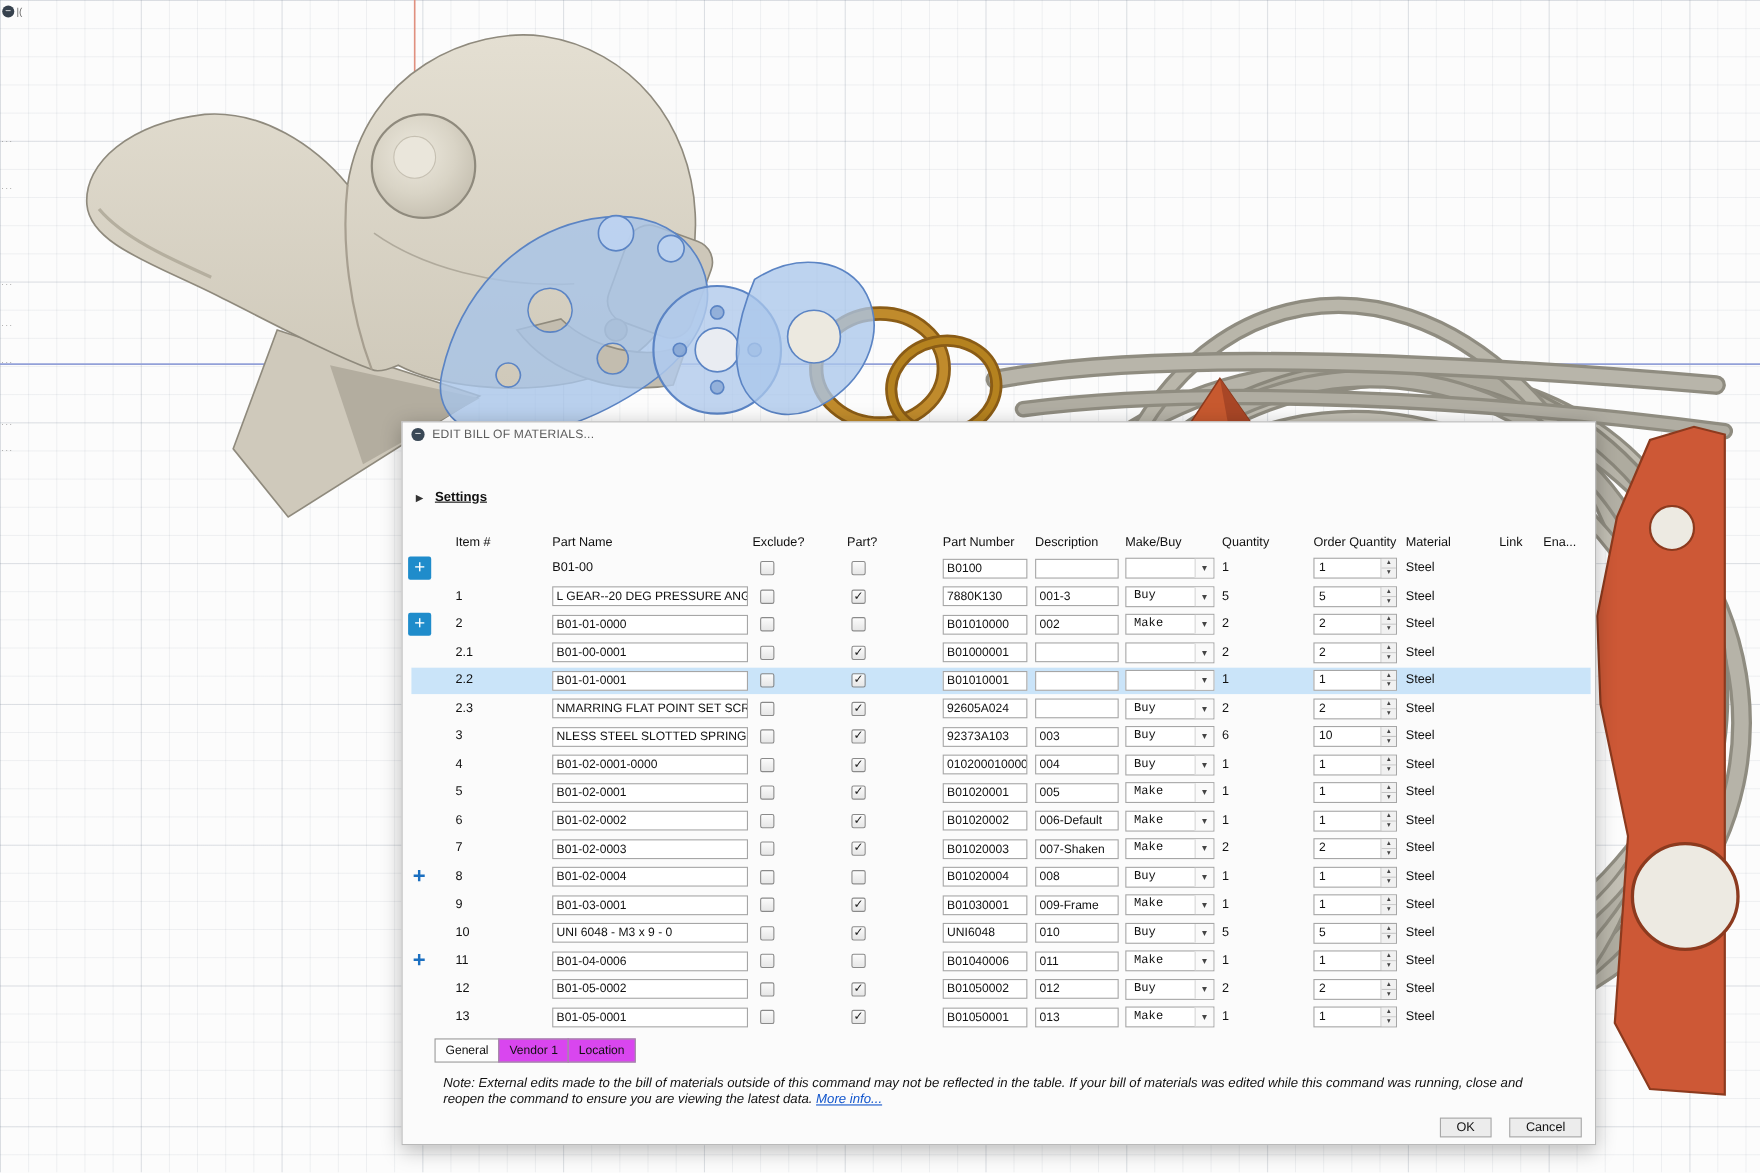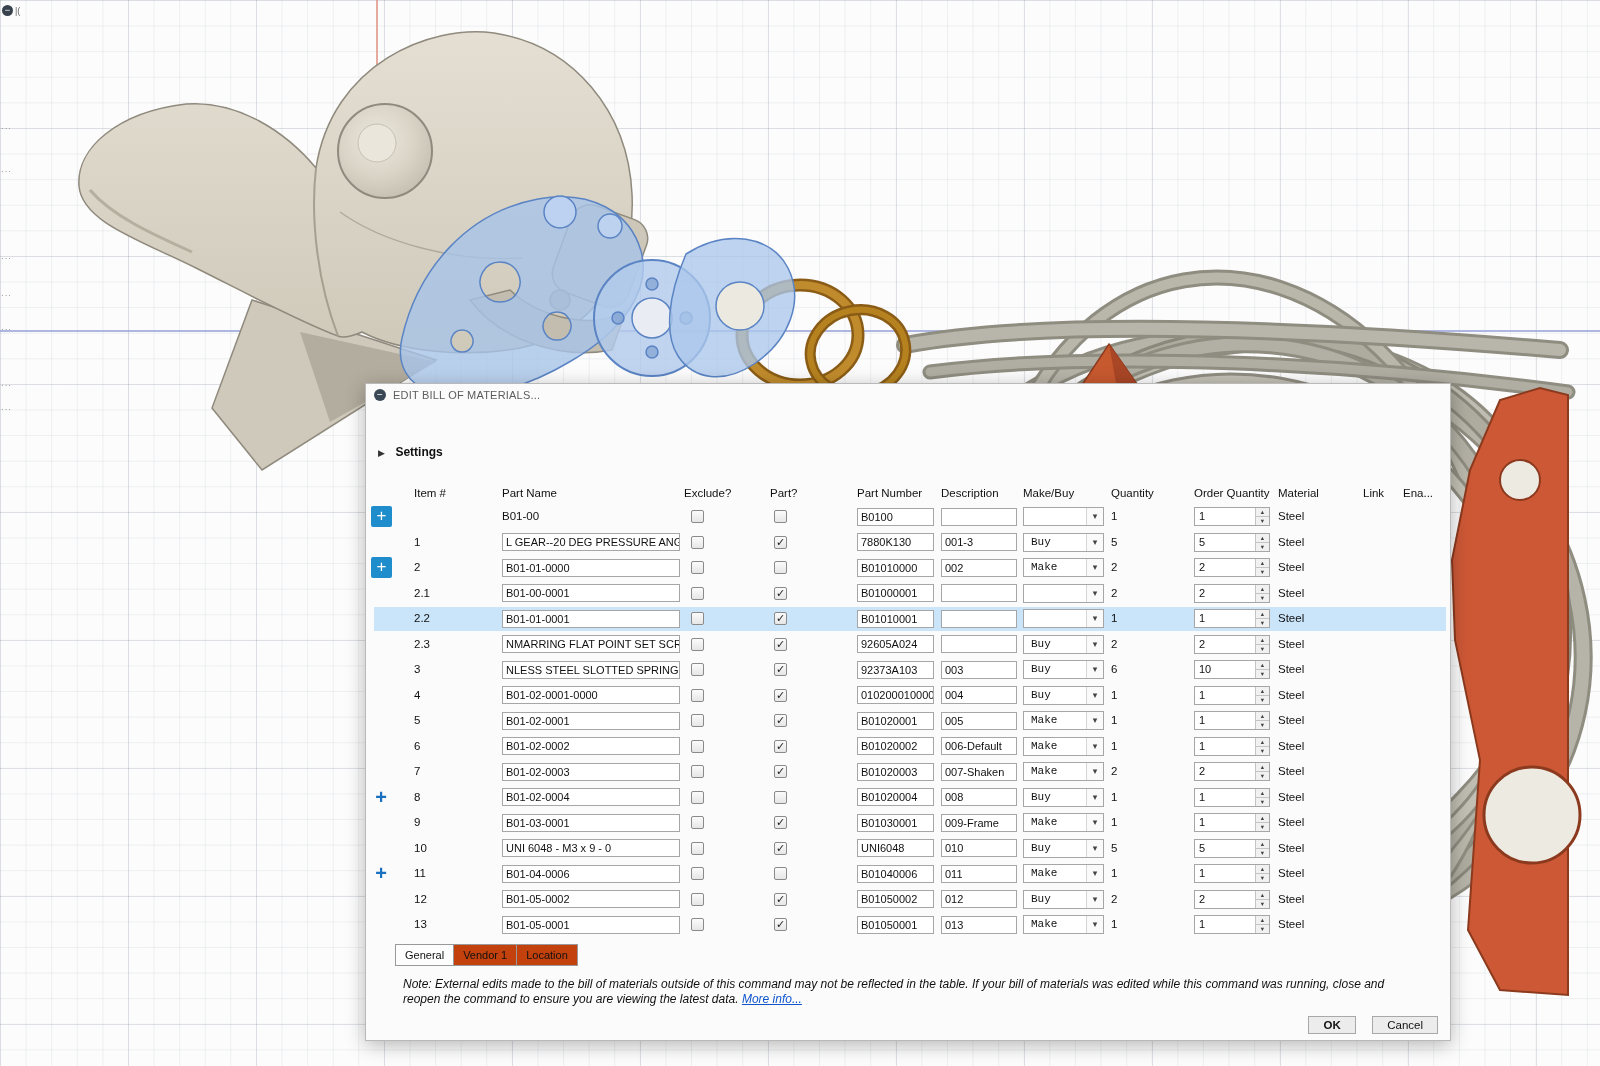--- a/index.html
+++ b/index.html
@@ -29,21 +29,21 @@
     border:1px solid #b9b9b9;box-shadow:0 4px 18px rgba(0,0,0,.28);box-sizing:border-box;}
   .dlg-title{position:absolute;left:8px;top:5px;display:flex;align-items:center;}
   .dlg-icon{display:inline-block;width:12px;height:12px;border-radius:50%;background:#3a4856;color:#fff;
     font-size:10px;line-height:11px;text-align:center;}
   .dlg-title-text{margin-left:7px;font-size:11px;color:#5c5c5c;letter-spacing:.2px;text-align:center;}
   .filter-row{position:absolute;left:14px;right:16px;top:26px;height:18px;}
   .filter-label{font-size:12px;color:#222;line-height:18px;}
   .filter-input{position:absolute;left:58px;right:0;top:0;height:16px;background:#fff;border:1px solid #a8a8a8;}
   .settings-row{position:absolute;left:12px;top:58px;height:16px;cursor:pointer;}
   .settings-arrow{font-size:9px;color:#333;margin-right:6px;}
-  .settings-label{font-size:12px;font-weight:700;color:#111;}
+  .settings-label{font-size:12px;font-weight:700;color:#111;text-decoration:underline;}
 
   .table-header{position:absolute;left:0;right:0;top:101px;height:16px;}
   .hcell{position:absolute;top:0;font-size:11.5px;color:#111;white-space:nowrap;line-height:16px;}
   .table-body{position:absolute;left:0;right:0;top:120px;height:434px;}
   .trow{position:relative;height:25.5px;}
   .trow.sel::before{content:"";position:absolute;left:8px;right:4px;top:.5px;bottom:.5px;background:#cae4f9;}
 
   .c0{left:48px;width:80px}.c1{left:136px;width:178px}
   .c2{left:318px}.c3{left:404px}
   .c4{left:491px;width:77px}.c5{left:575px;width:76px}
@@ -65,30 +65,30 @@
   .ddtext{position:absolute;left:7px;top:0;line-height:17px;font-size:11px;color:#111;font-family:Liberation Mono, monospace;}
   .ddarrow{position:absolute;right:0;top:0;width:16px;height:17px;line-height:16px;text-align:center;font-size:9px;
     color:#444;border-left:1px solid #d6d6d6;background:#fafafa;}
   .spinner{position:absolute;top:3px;height:19px;background:#fff;border:1px solid #a6a6a6;box-sizing:border-box;}
   .sptext{position:absolute;left:4px;top:0;line-height:17px;font-size:11px;color:#111;}
   .sparrows{position:absolute;right:0;top:0;width:13px;height:17px;border-left:1px solid #c4c4c4;display:flex;flex-direction:column;}
   .spup,.spdn{flex:1;font-size:6.5px;line-height:8px;text-align:center;color:#444;background:#f1f1f1;}
   .spup{border-bottom:1px solid #c4c4c4;}
 
   .tabs{position:absolute;left:9px;top:560px;display:flex;padding-left:20px;}
-  .tabbtn{height:22px;padding:0 9px;font-size:11px;background:#c2410c;border:1px solid #999;
+  .tabbtn{height:22px;padding:0 9px;font-size:11px;background:#d946ef;border:1px solid #999;
     font-family:"Liberation Sans",sans-serif;color:#111;cursor:pointer;}
   .tabbtn + .tabbtn{margin-left:-1px;}
   .tabbtn.active{background:#fdfdfd;}
   .note{position:absolute;left:10px;right:26px;top:593px;font-style:italic;font-size:12px;color:#111;line-height:14.5px;margin-left:27px;}
   .morelink{color:#1155cc;text-decoration:underline;cursor:pointer;font-style:italic;}
   .dlg-buttons{position:absolute;top:631px;right:12px;}
   .btn{height:18px;padding:0 14px;font-size:11.5px;background:#ececec;border:1px solid #a8a8a8;
     font-family:"Liberation Sans",sans-serif;color:#111;cursor:pointer;}
-  .btn.ok{margin-right:12px;font-weight:bold;}
+  .btn.ok{margin-right:12px;}
 </style>
 </head>
 <body>
 <div class="stage">
 
   <div class="grid"></div>
 
   <svg class="scene" viewBox="0 0 1600 1066" width="1600" height="1066">
     <defs>
       <radialGradient id="eyeG" cx="42%" cy="38%" r="70%">

